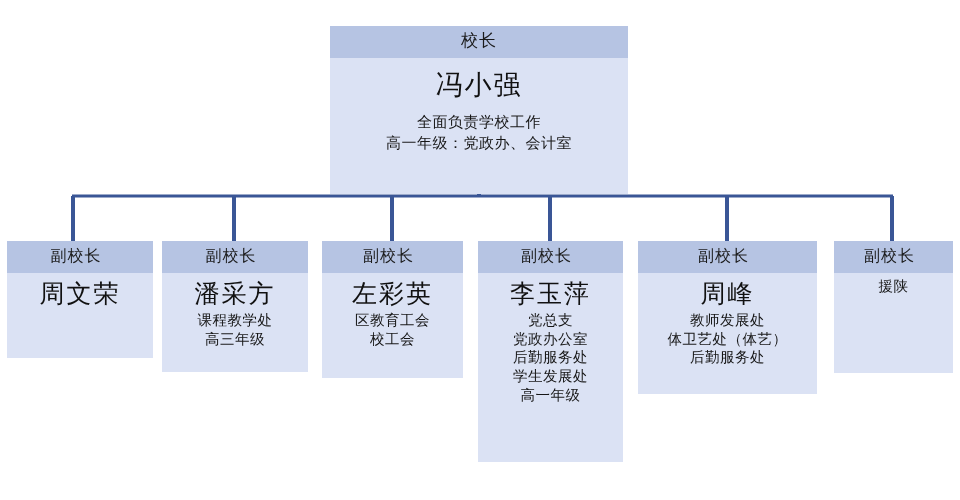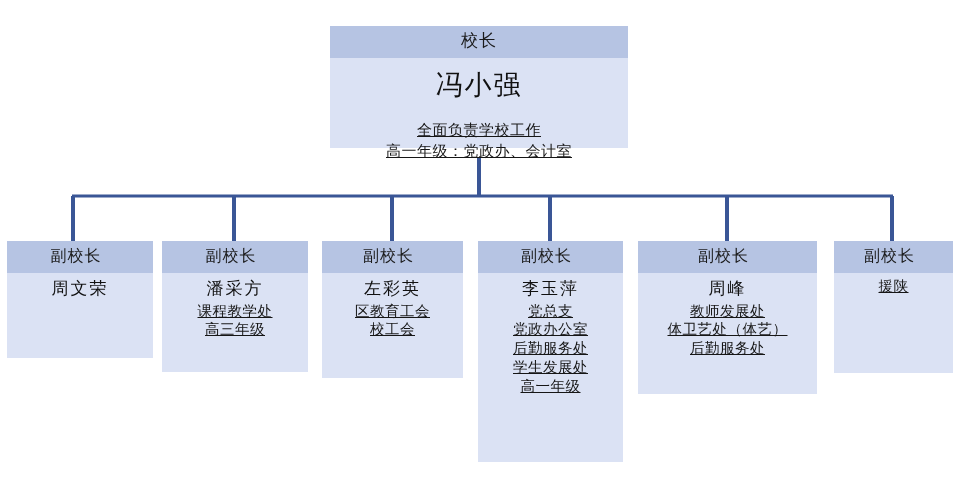--- a/index.html
+++ b/index.html
@@ -46,42 +46,42 @@
   }
   .node-body {
     flex: 1;
     text-align: center;
     padding: 4px 4px 6px 4px;
     display: flex;
     flex-direction: column;
     align-items: center;
   }
   .node-name {
-    font-size: 17px;
+    font-size: 25px;
     line-height: 1.16;
     letter-spacing: 2px;
     margin: 2px 0 3px 0;
     color: #111111;
   }
   .node-duty {
     font-size: 14.5px;
     line-height: 1.30;
     letter-spacing: 0.5px;
     color: #161616;
   }
-  .node-duty div { white-space: nowrap; text-decoration: underline; }
+  .node-duty div { white-space: nowrap; }
 
   
   #node-root .node-header {
     font-size: 17px;
     padding: 6px 0 8px 0;
   }
   #node-root .node-name {
     font-size: 27px;
-    margin: 7px 0 20px 0;
+    margin: 7px 0 12px 0;
   }
   #node-root .node-duty {
     font-size: 15px;
     line-height: 1.42;
   }
 </style>
 </head>
 <body>
 
 <div id="chart-root">
@@ -93,21 +93,21 @@
     <line x1="72" y1="196" x2="893" y2="196" stroke="#3a5696" stroke-width="3"></line>
 
     <line x1="73" y1="196" x2="73" y2="241" stroke="#3a5696" stroke-width="4"></line>
     <line x1="234" y1="196" x2="234" y2="241" stroke="#3a5696" stroke-width="4"></line>
     <line x1="392" y1="196" x2="392" y2="241" stroke="#3a5696" stroke-width="4"></line>
     <line x1="550" y1="196" x2="550" y2="241" stroke="#3a5696" stroke-width="4"></line>
     <line x1="727" y1="196" x2="727" y2="241" stroke="#3a5696" stroke-width="4"></line>
     <line x1="892" y1="196" x2="892" y2="241" stroke="#3a5696" stroke-width="4"></line>
   </svg>
 
-  <div class="node-box" id="node-root" style="left:330px; top:26px; width:298px; height:122px;">
+  <div class="node-box" id="node-root" style="left:330px; top:26px; width:298px; height:168px;">
     <div class="node-header">校长</div>
     <div class="node-body">
       <div class="node-name">冯小强</div>
       <div class="node-duty">
         <div>全面负责学校工作</div>
         <div>高一年级：党政办、会计室</div>
       </div>
     </div>
   </div>
 

